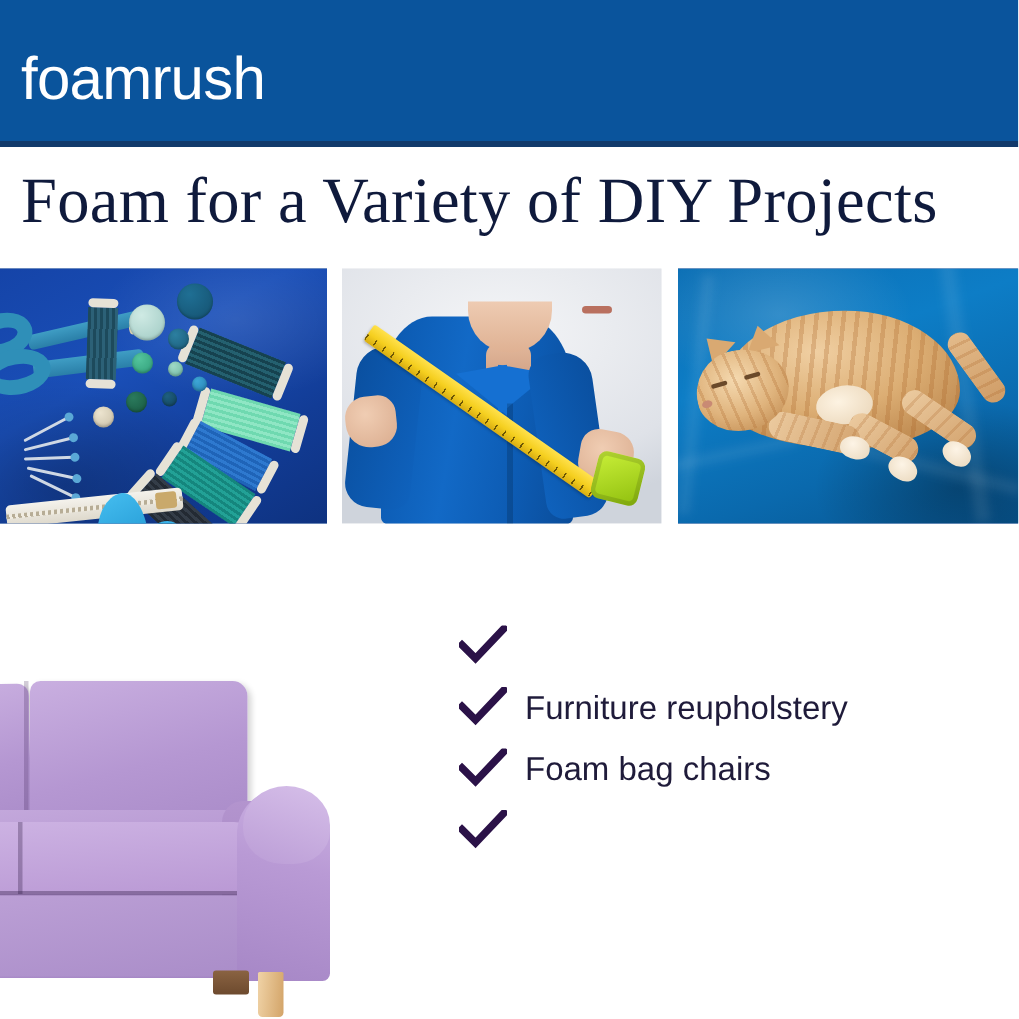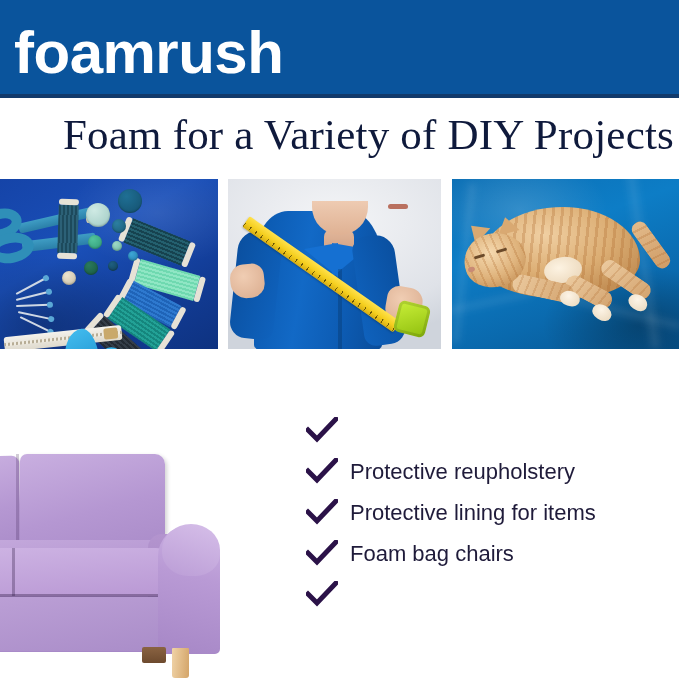--- a/index.html
+++ b/index.html
@@ -17,35 +17,34 @@
     position:absolute; left:0; top:0; width:679px; height:94px;
     background:#0a549c;
   }
   .banner-underline {
     position:absolute; left:0; top:94px; width:679px; height:4px;
     background:#123a6b;
   }
   .logo {
     position:absolute; left:14px; top:27px;
     font-family:"Liberation Sans", sans-serif;
-    font-size:60px; line-height:52px;
-    font-weight:700; letter-spacing:-0.5px;
+    font-size:40px; line-height:52px;
+    font-weight:400; letter-spacing:-0.5px;
     color:#ffffff;
     white-space:nowrap;
   }
 
   
   .headline {
     position:absolute; left:14px; top:110px; width:660px;
     font-family:"Liberation Serif", serif;
     font-size:43px; line-height:50px;
     color:#0f1a3c;
     white-space:nowrap;
     letter-spacing:0.2px;
-    text-align:right;
   }
 
   
   .strip { position:absolute; left:0; top:179px; width:679px; height:170px; }
   .photo {
     position:absolute; top:0; height:170px; overflow:hidden;
     background:#0a3f8c;
   }
   .photo.p1 { left:0;   width:218px; }
   .photo.p2 { left:228px; width:213px; background:#e8eaee; }
@@ -569,31 +568,23 @@
         </svg>
       </span>
     </div>
 
     <div class="benefit-row">
       <span class="check">
         <svg width="32" height="28" viewBox="0 0 32 28" aria-hidden="true">
           <path d="M2 13 L11 22 L30 2" fill="none" stroke="#2b1248" stroke-width="5" stroke-linecap="square" stroke-linejoin="miter"></path>
         </svg>
       </span>
-      <span class="benefit-label">Protective reupholstery</span>
+      <span class="benefit-label">Furniture reupholstery</span>
     </div>
 
-    <div class="benefit-row">
-      <span class="check">
-        <svg width="32" height="28" viewBox="0 0 32 28" aria-hidden="true">
-          <path d="M2 13 L11 22 L30 2" fill="none" stroke="#2b1248" stroke-width="5" stroke-linecap="square" stroke-linejoin="miter"></path>
-        </svg>
-      </span>
-      <span class="benefit-label">Protective lining for items</span>
-    </div>
 
     <div class="benefit-row">
       <span class="check">
         <svg width="32" height="28" viewBox="0 0 32 28" aria-hidden="true">
           <path d="M2 13 L11 22 L30 2" fill="none" stroke="#2b1248" stroke-width="5" stroke-linecap="square" stroke-linejoin="miter"></path>
         </svg>
       </span>
       <span class="benefit-label">Foam bag chairs</span>
     </div>
 

